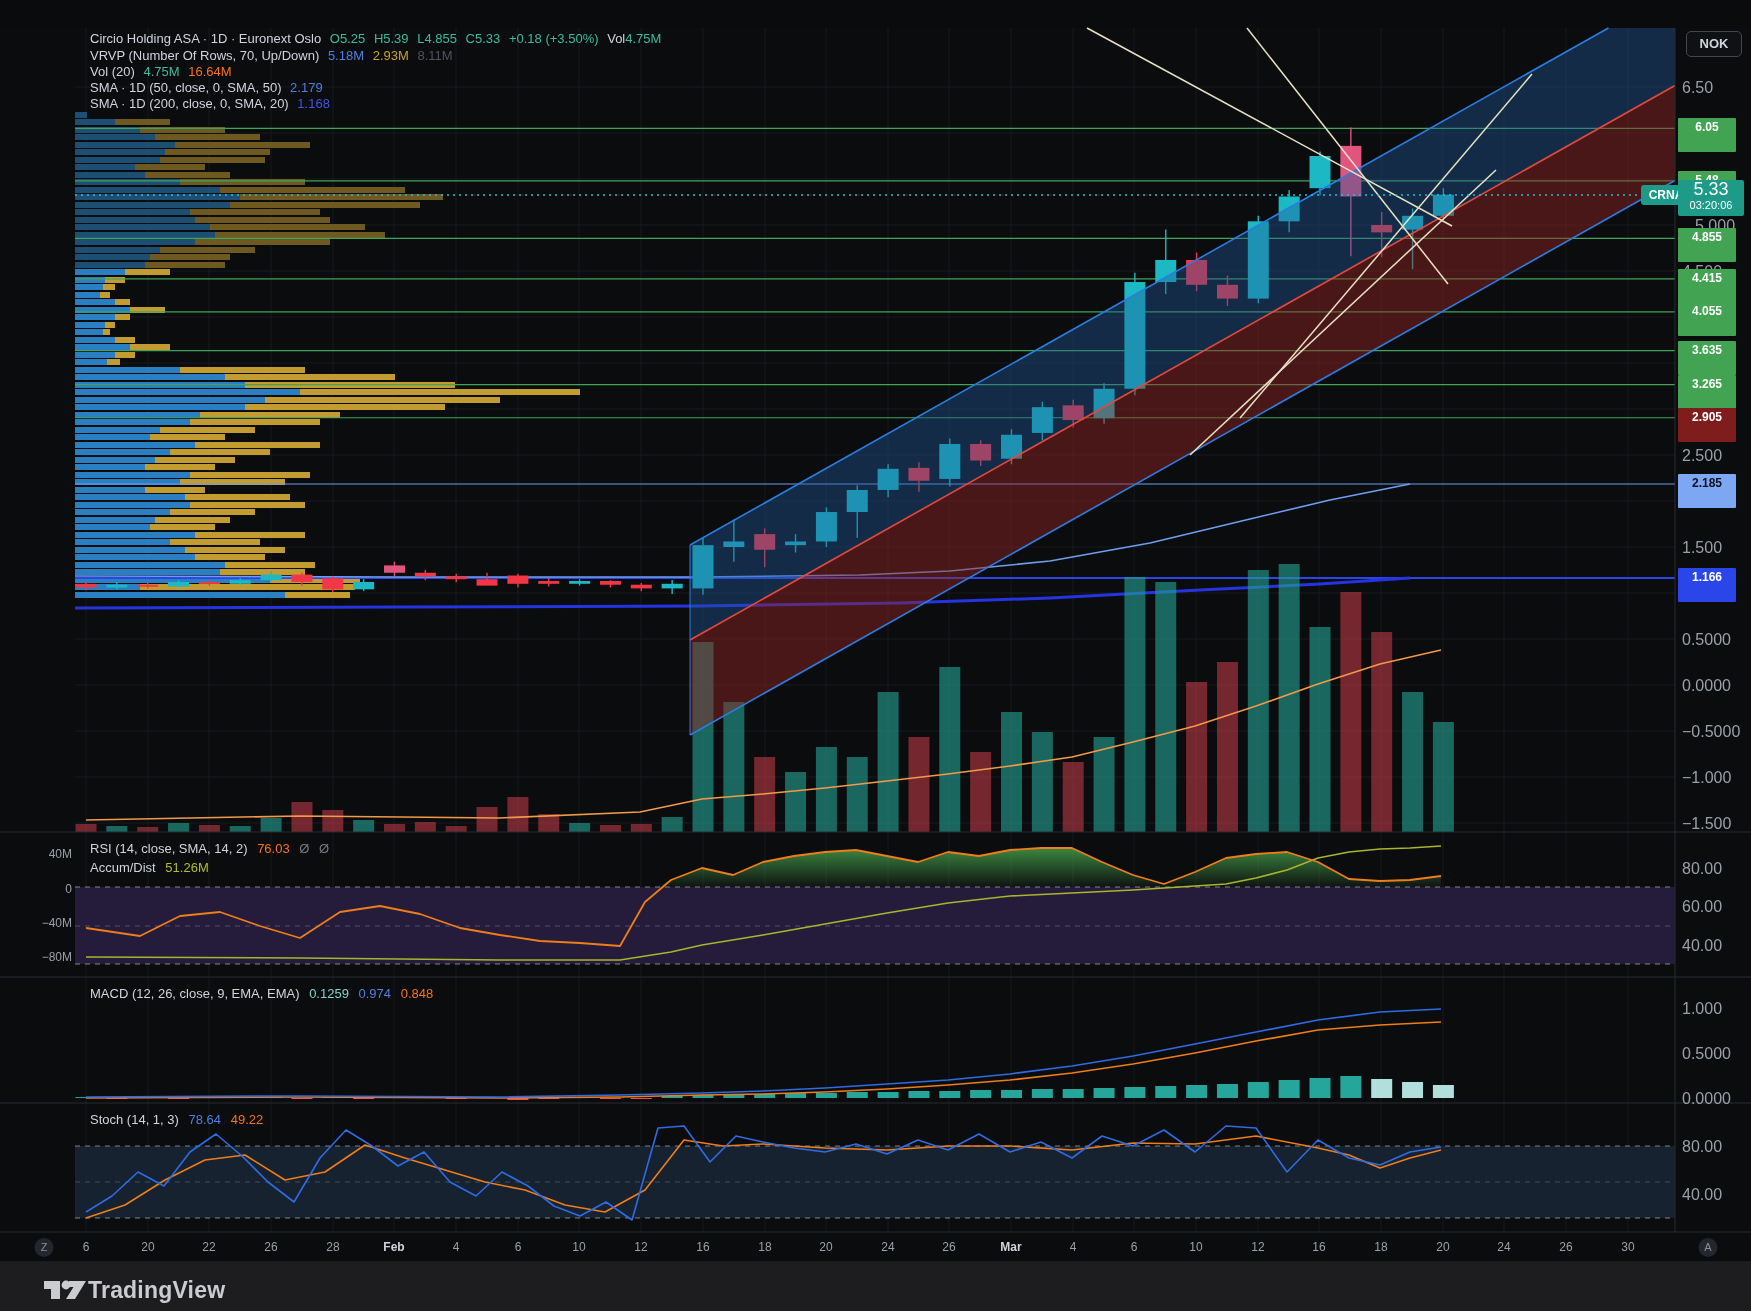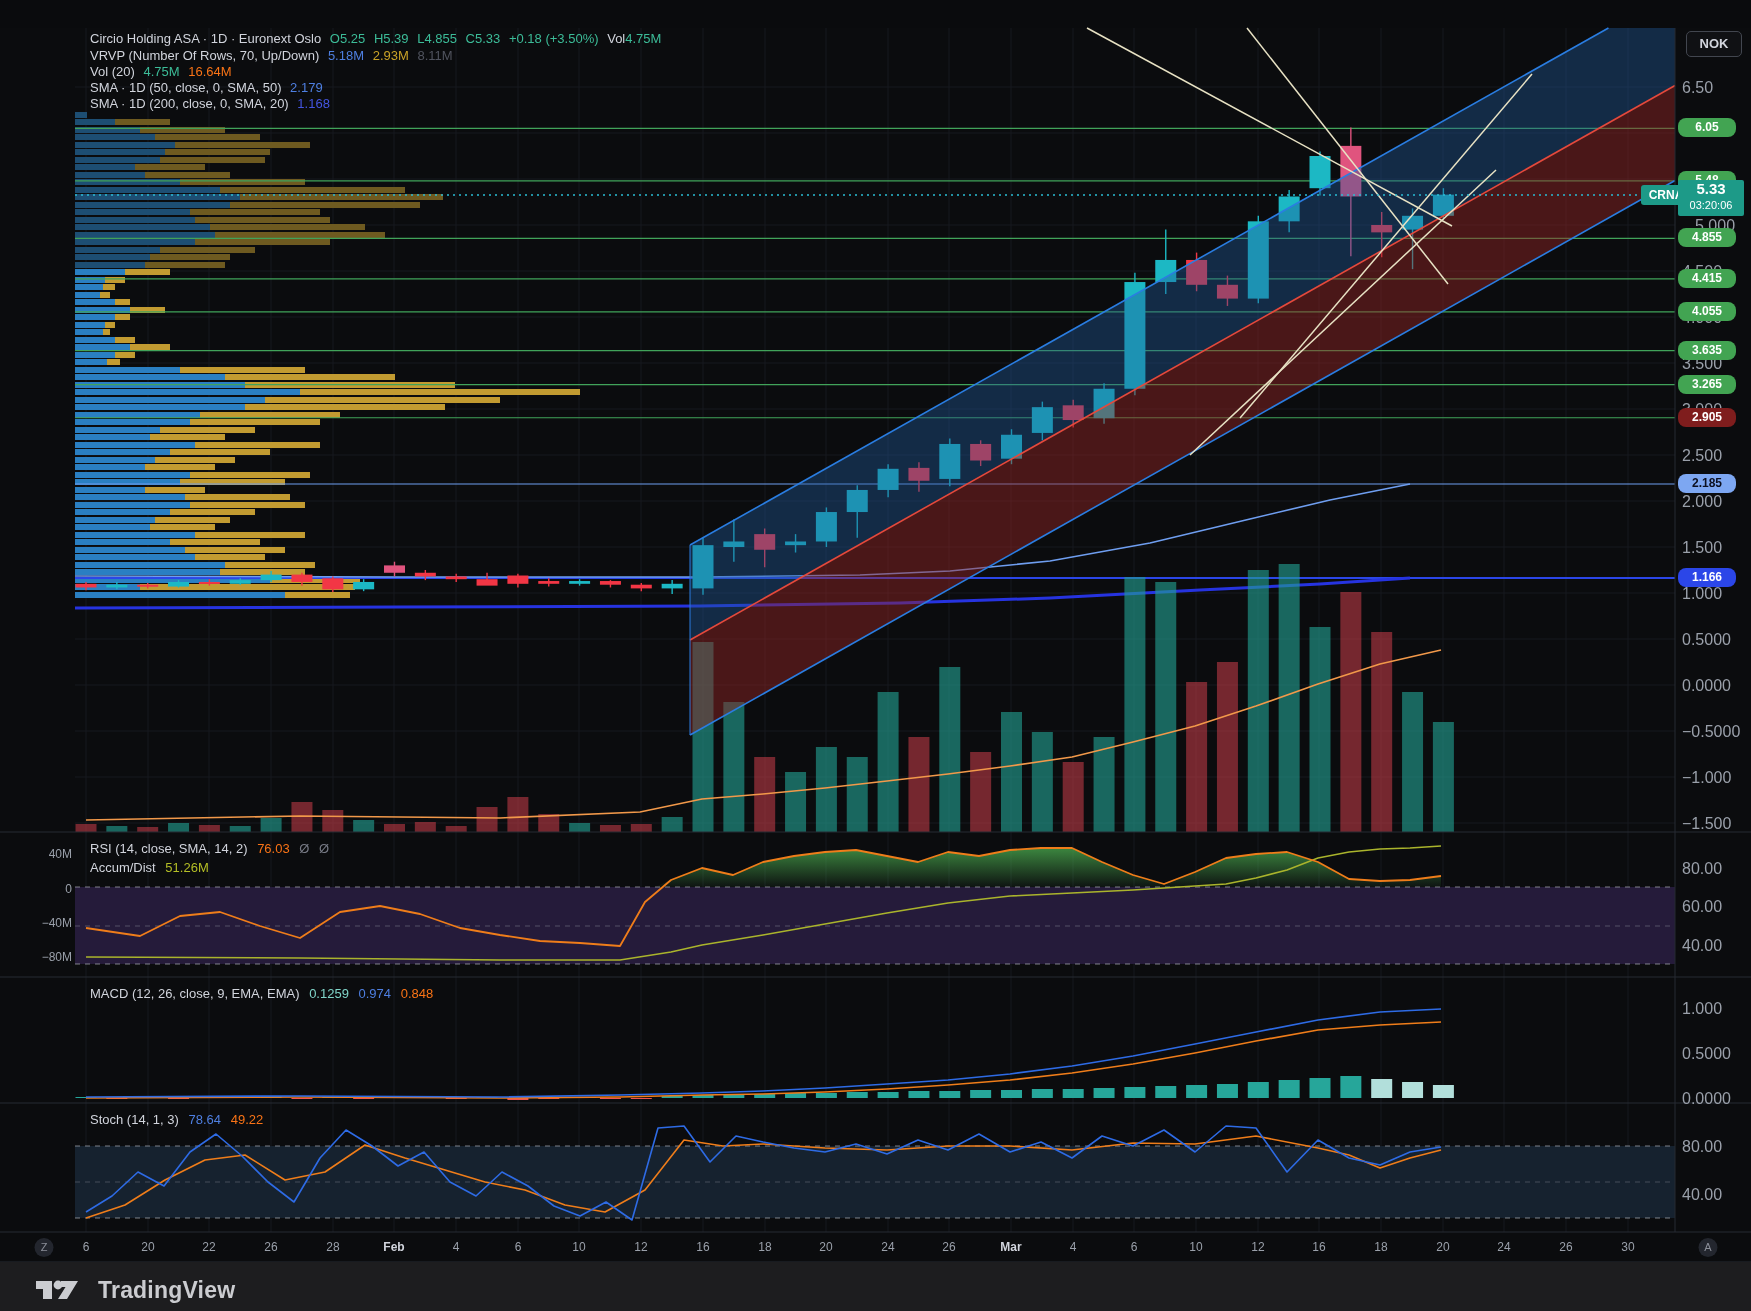--- a/index.html
+++ b/index.html
@@ -9,36 +9,36 @@
   #topbar .txt{position:absolute;left:30px;top:6px;color:#d8dade;font-size:13px;font-weight:bold;letter-spacing:.2px;}
   #chart-svg{position:absolute;left:0;top:0;}
   .legend{position:absolute;left:90px;color:#d1d4dc;font-size:13px;white-space:nowrap;z-index:5;}
   .legend span{margin-right:5px;}
   .lt{color:#d1d4dc;}
   .grn{color:#3cbc98;} .blu{color:#4e7fe1;margin-top:9px;} .yel{color:#c9a227;} .gry{color:#50535e;}
   .org{color:#f97316;} .teal{color:#7fd4c8;} .oliv{color:#b4be26;} .indigo{color:#4455e0;}
   .ghost{color:#787b86;}
   .axis-label{position:absolute;left:1682px;color:#9aa0aa;font-size:16px;z-index:4;}
   .pane-left-label{position:absolute;color:#9aa0aa;font-size:12px;text-align:right;width:46px;left:26px;z-index:4;}
-  .badge{position:absolute;left:1678px;width:58px;height:19px;line-height:19px;text-align:center;
-     color:#fff;font-size:12px;font-weight:bold;border-radius:8px;z-index:6;}
+  .badge{position:absolute;left:1678px;width:58px;height:34px;line-height:19px;text-align:center;
+     color:#fff;font-size:12px;font-weight:bold;border-radius:1px;z-index:6;}
   #nok-btn{position:absolute;left:1686px;top:31px;width:54px;height:24px;line-height:24px;border:1px solid #42464f;
      border-radius:5px;color:#d1d4dc;font-size:13px;font-weight:bold;text-align:center;z-index:6;background:#101114;}
   #crna-tag{position:absolute;left:1641px;top:185px;width:50px;height:20px;line-height:20px;background:#1d9a88;
      color:#fff;font-size:12px;font-weight:bold;text-align:center;border-radius:3px;z-index:7;}
   #crna-price{position:absolute;left:1678px;top:180px;width:66px;height:36px;background:#1d9a88;border-radius:2px;
      color:#fff;text-align:center;z-index:7;}
-  #crna-price .p{font-size:15px;font-weight:bold;line-height:18px;}
+  #crna-price .p{font-size:18px;font-weight:normal;line-height:18px;}
   #crna-price .cd{font-size:11px;line-height:14px;}
   .tlabel{position:absolute;top:1240px;color:#9aa0aa;font-size:12px;transform:translateX(-50%);z-index:4;}
   .tlabel.month{color:#d1d4dc;font-weight:bold;}
   .tbadge{position:absolute;top:1238px;width:19px;height:19px;line-height:19px;border-radius:50%;background:#23262e;
      color:#8b8f99;font-size:11px;text-align:center;z-index:4;transform:translateX(-50%);}
   #footer{position:absolute;left:0;top:1262px;width:100%;height:49px;background:#1d1d1f;}
-  #logo{position:absolute;left:34px;top:12px;display:flex;align-items:center;gap:18px;text-align:center;}
+  #logo{position:absolute;left:42px;top:12px;display:flex;align-items:center;gap:0;text-align:center;}
   #logo .brand{color:#cbccd0;font-size:23px;font-weight:bold;letter-spacing:.2px;}
   .pane-legend{position:absolute;left:90px;z-index:5;font-size:13px;white-space:nowrap;color:#d1d4dc;}
   .pane-legend span{margin-right:6px;}
 </style>
 </head>
 <body>
 
 <div id="stage">
 
   <svg id="chart-svg" width="1751" height="1311">

